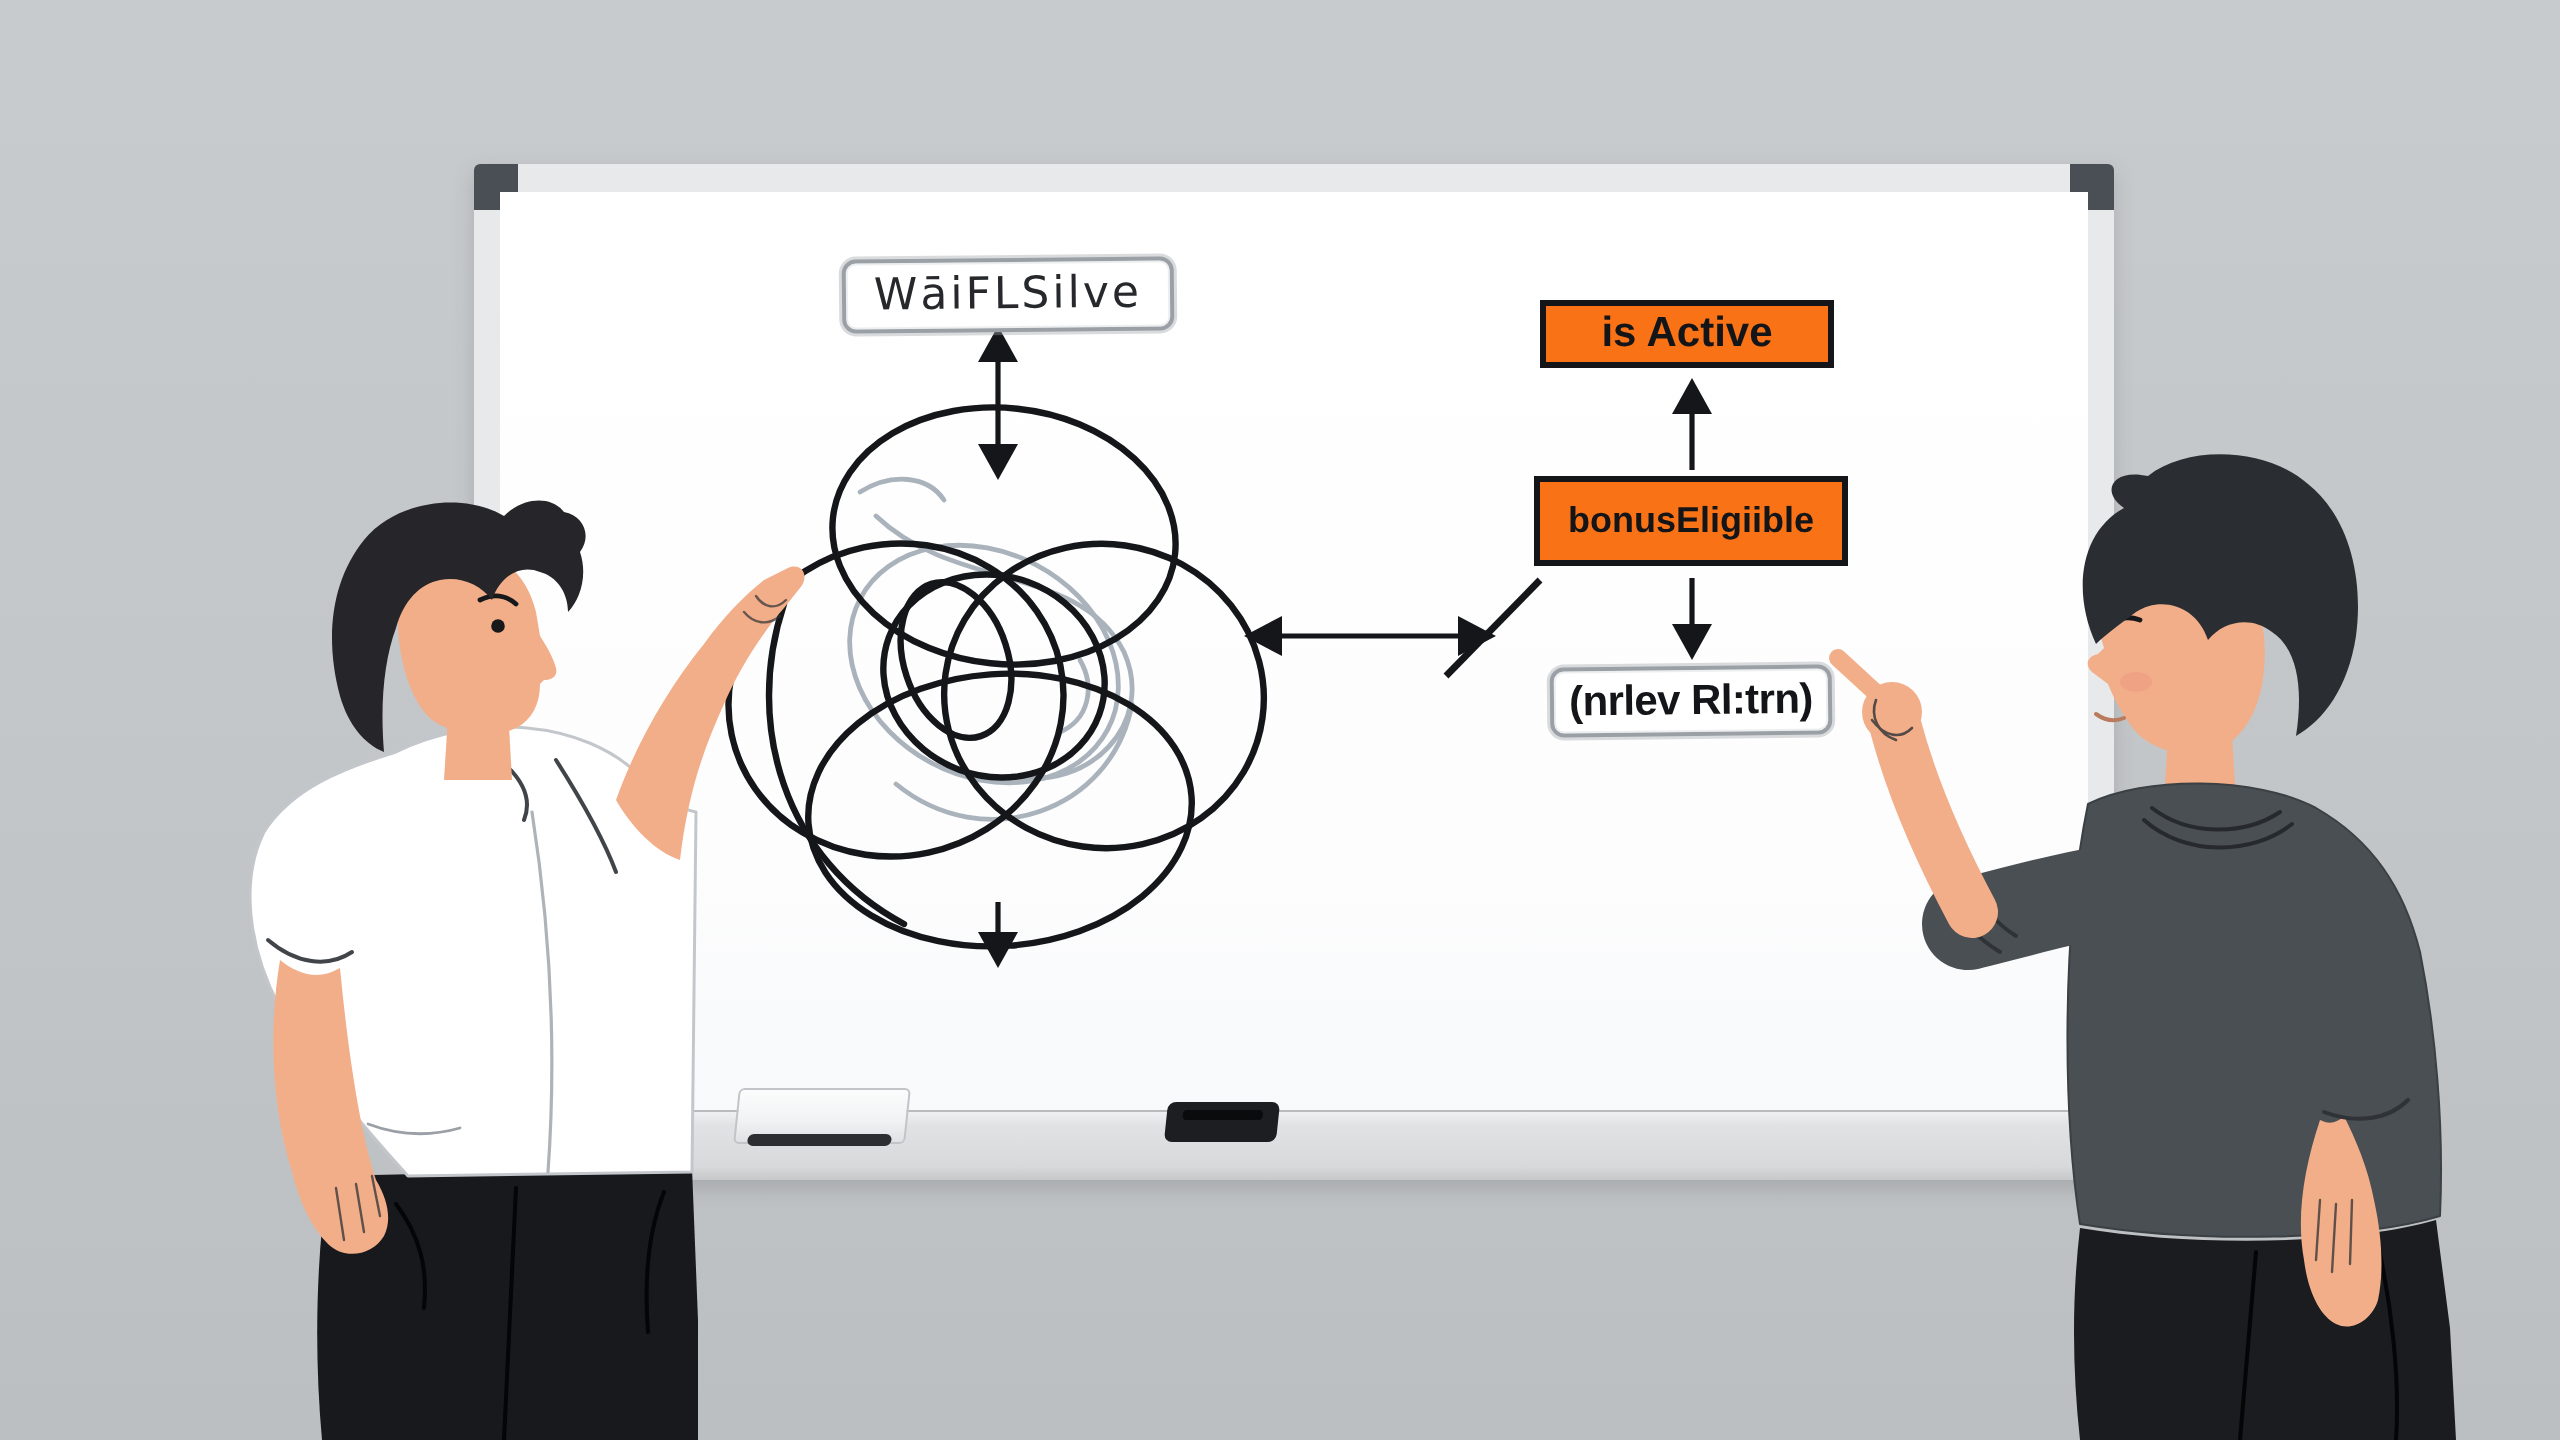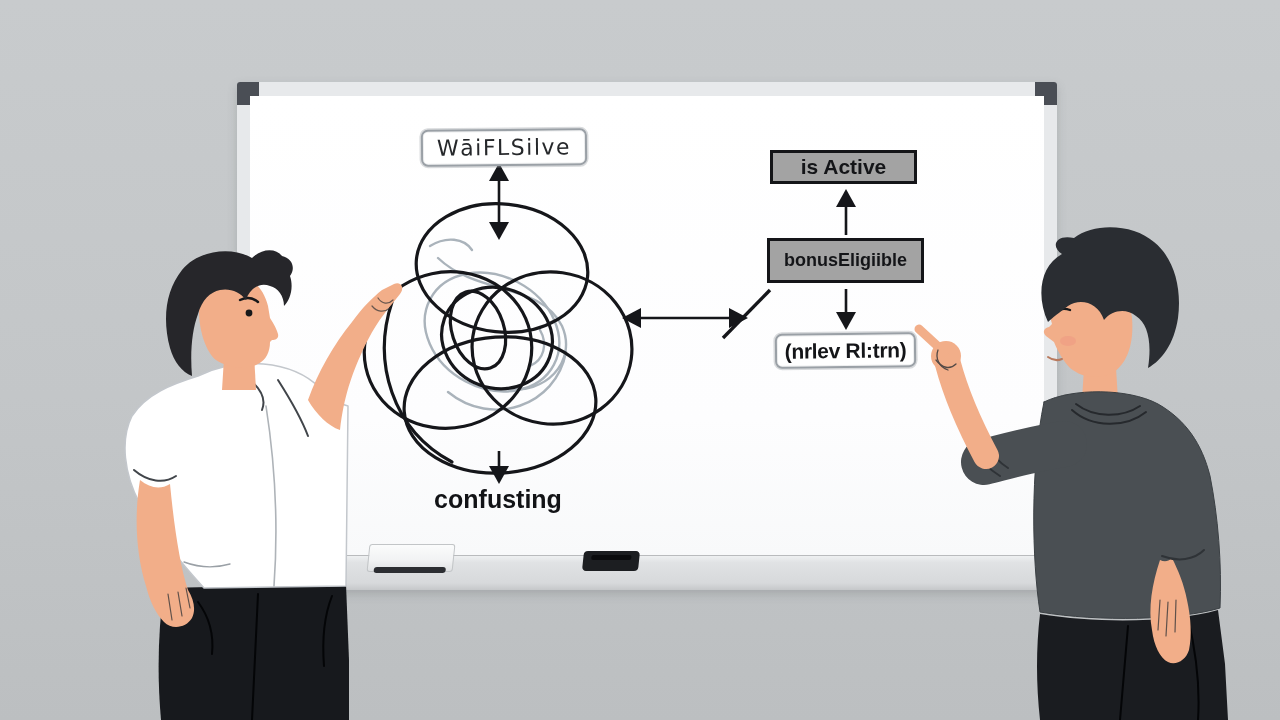--- a/index.html
+++ b/index.html
@@ -25,21 +25,21 @@
     border:1px solid #c2c5c7;border-radius:3px;transform:skewX(-6deg);}
   .eraser-light .base{position:absolute;left:6px;right:6px;bottom:-2px;height:6px;
     background:#2c2e32;border-radius:3px;}
   .eraser-dark{position:absolute;left:346px;top:469px;width:56px;height:20px;
     background:#1c1e21;border-radius:4px;transform:skewX(-6deg);}
   .eraser-dark .slot{position:absolute;left:8px;right:8px;top:4px;height:5px;
     background:#0a0b0d;border-radius:2px;}
   
   .wb-text{position:absolute;display:flex;align-items:center;justify-content:center;
     color:#141518;white-space:nowrap;}
-  .ink-box{background:#a3a3a3;border:3px solid #141518;font-weight:bold;}
+  .ink-box{background:#f97316;border:3px solid #141518;font-weight:bold;}
   .sketch-box{background:#fff;border:2px solid #9aa0a6;border-radius:7px;
     box-shadow:0 0 0 1.5px rgba(154,160,166,.38), inset 0 0 0 1px rgba(154,160,166,.18);}
   .lbl-top{left:421px;top:129px;width:162px;height:33px;
     font-family:"DejaVu Sans",sans-serif;font-weight:400;font-size:22px;letter-spacing:1.5px;
     color:#26282b;transform:rotate(-.6deg);}
   .lbl-isactive{left:770px;top:150px;width:141px;height:28px;font-size:21px;}
   .lbl-bonus{left:767px;top:238px;width:151px;height:39px;font-size:18px;}
   .lbl-bottom{left:775px;top:333px;width:137px;height:31px;
     font-weight:bold;font-size:21px;letter-spacing:-.3px;transform:rotate(-.7deg);}
   .lbl-confusting{left:418px;top:484px;width:160px;height:30px;
@@ -180,14 +180,13 @@
         <path d="M936,360 C942,368 950,370 956,364"></path>
         <path d="M938,350 C935,358 939,367 948,370"></path>
       </g>
     </g>
   </svg>
 
   <div class="wb-text sketch-box lbl-top">WāiFLSilve</div>
   <div class="wb-text ink-box lbl-isactive">is Active</div>
   <div class="wb-text ink-box lbl-bonus">bonusEligiible</div>
   <div class="wb-text sketch-box lbl-bottom">(nrlev Rl:trn)</div>
-  <div class="wb-text lbl-confusting">confusting</div>
 </div>
 
 </body></html>

